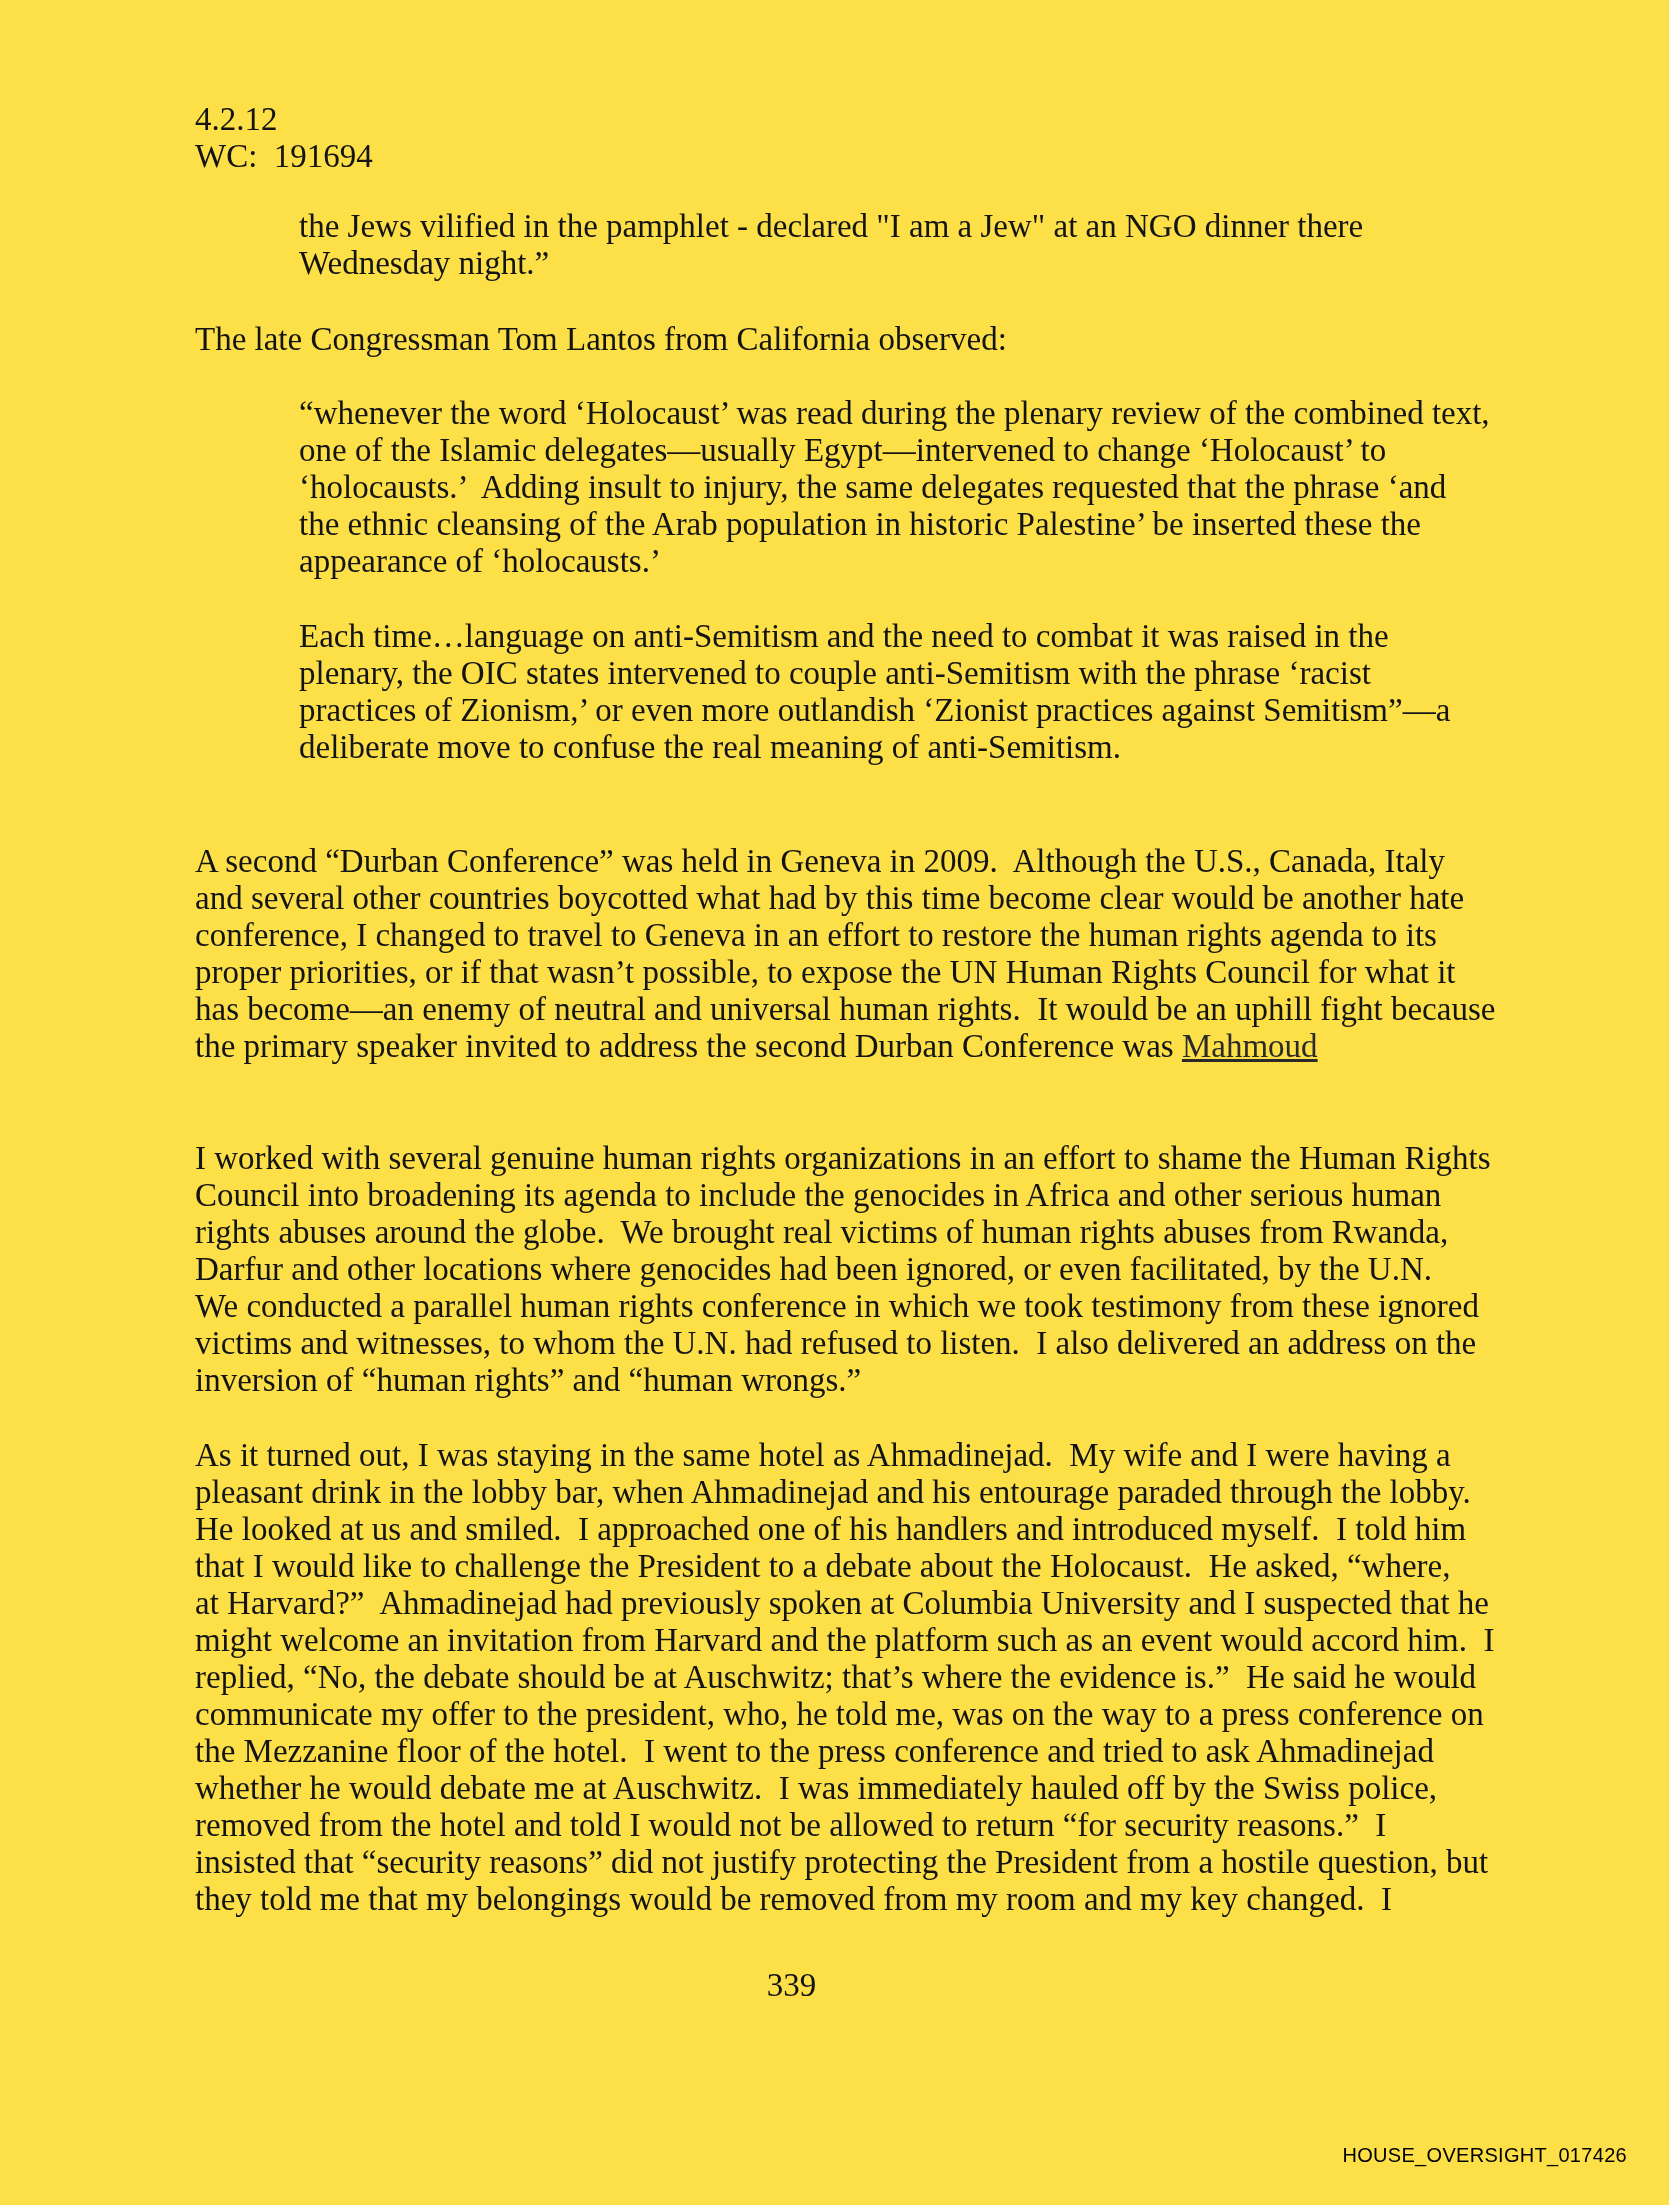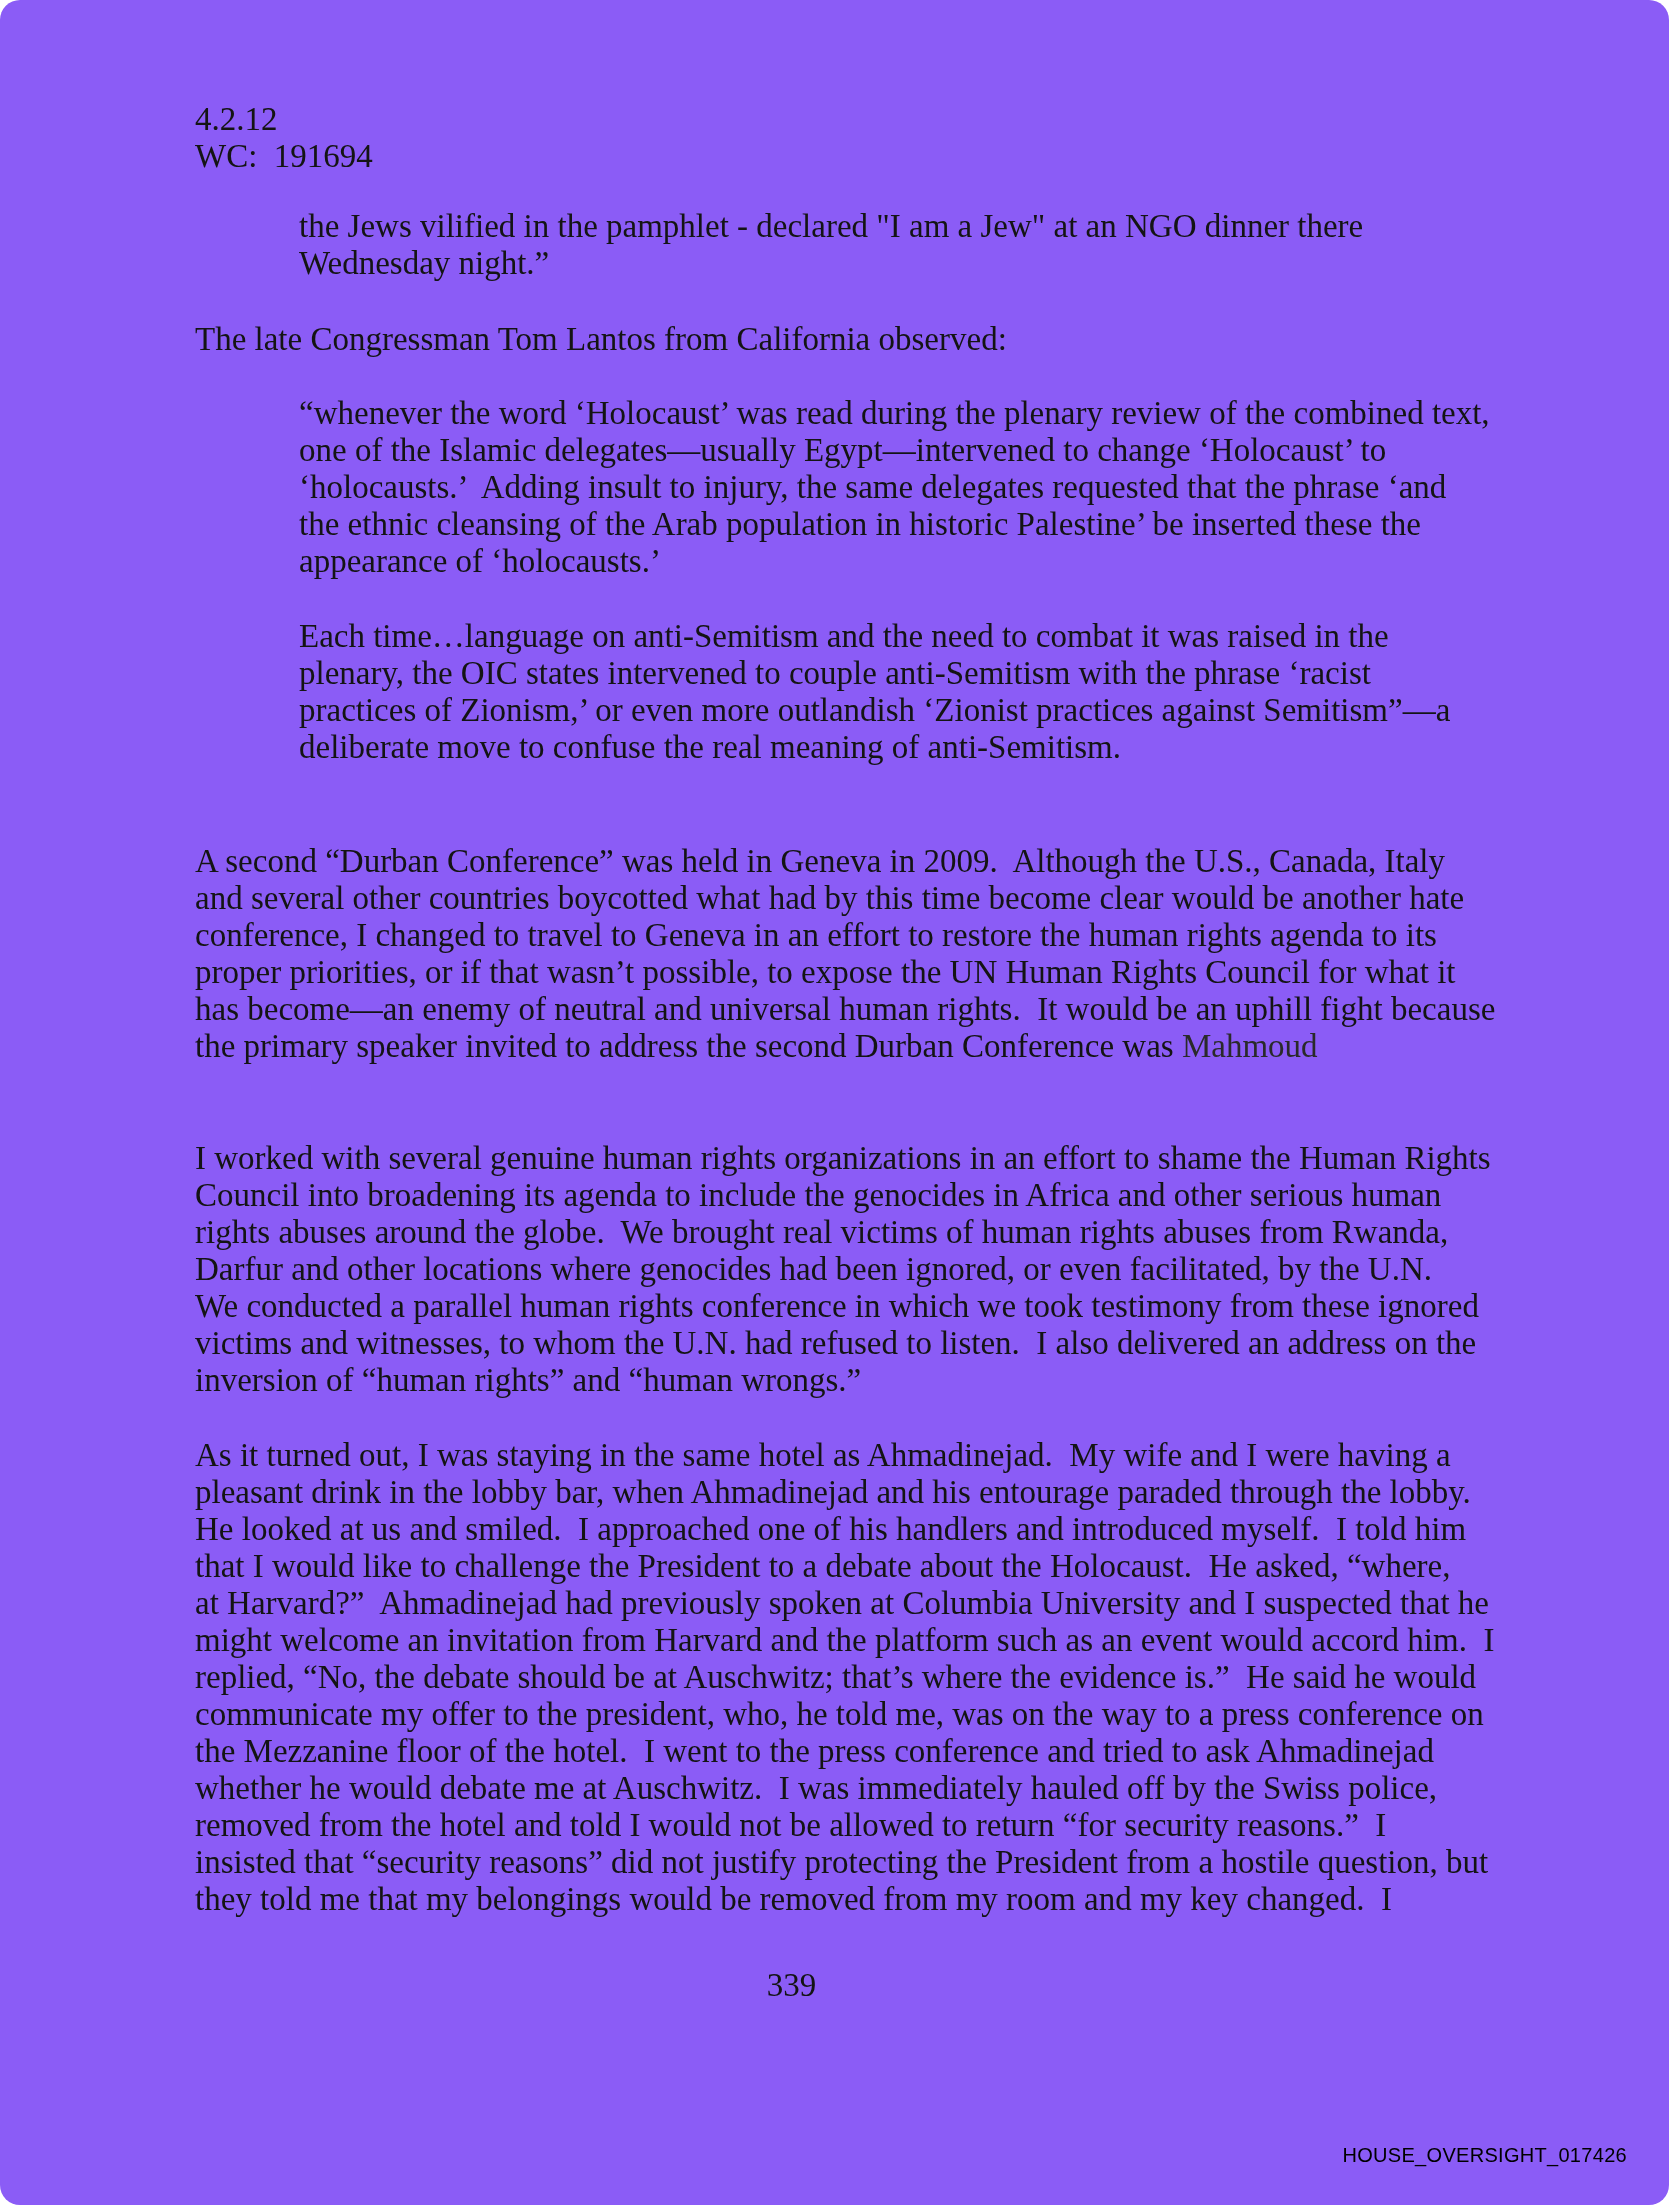--- a/index.html
+++ b/index.html
@@ -1,25 +1,25 @@
 <!DOCTYPE html>
 <html style="font-size:10.5px"><head>
   <meta charset="utf-8">
   <style>
     html, body { margin: 0; padding: 0; background: #ffffff; }
     body { width: 1669px; height: 2205px; position: relative; overflow: hidden; }
-    .page { position: absolute; left: 0; top: 0; width: 1669px; height: 2205px; background: #8b5cf6; color: #111; font-family: "Liberation Serif", "DejaVu Serif", serif; border-radius: 20px; }
+    .page { position: absolute; left: 0; top: 0; width: 1669px; height: 2205px; background: #fde047; color: #111; font-family: "Liberation Serif", "DejaVu Serif", serif; }
     .serif { font-family: "Liberation Serif", "DejaVu Serif", serif; font-size: 33px; line-height: 37px; color: #141414; }
     .abs { position: absolute; }
     .header { left: 195px; top: 101px; }
     .header div { white-space: pre; }
     .block { left: 195px; width: 1283px; }
     .indent { left: 292px; width: 1178px; margin-left: 7px; }
     .line { white-space: pre; display: block; }
-    .gray { color: #2a2a2a; }
+    .gray { color: #2a2a2a; text-decoration: underline; }
     .pagenum { left: 0; width: 1583px; top: 1967px; text-align: center; }
     .bates { right: 42px; top: 2137px; font-family: "Liberation Sans", "DejaVu Sans", sans-serif; font-size: 20px; line-height: 37px; color: #000; letter-spacing: 0.3px; }
   </style>
 </head>
 <body>
 
 <div class="page">
 
   <div class="abs header serif">
     <div>4.2.12</div>

